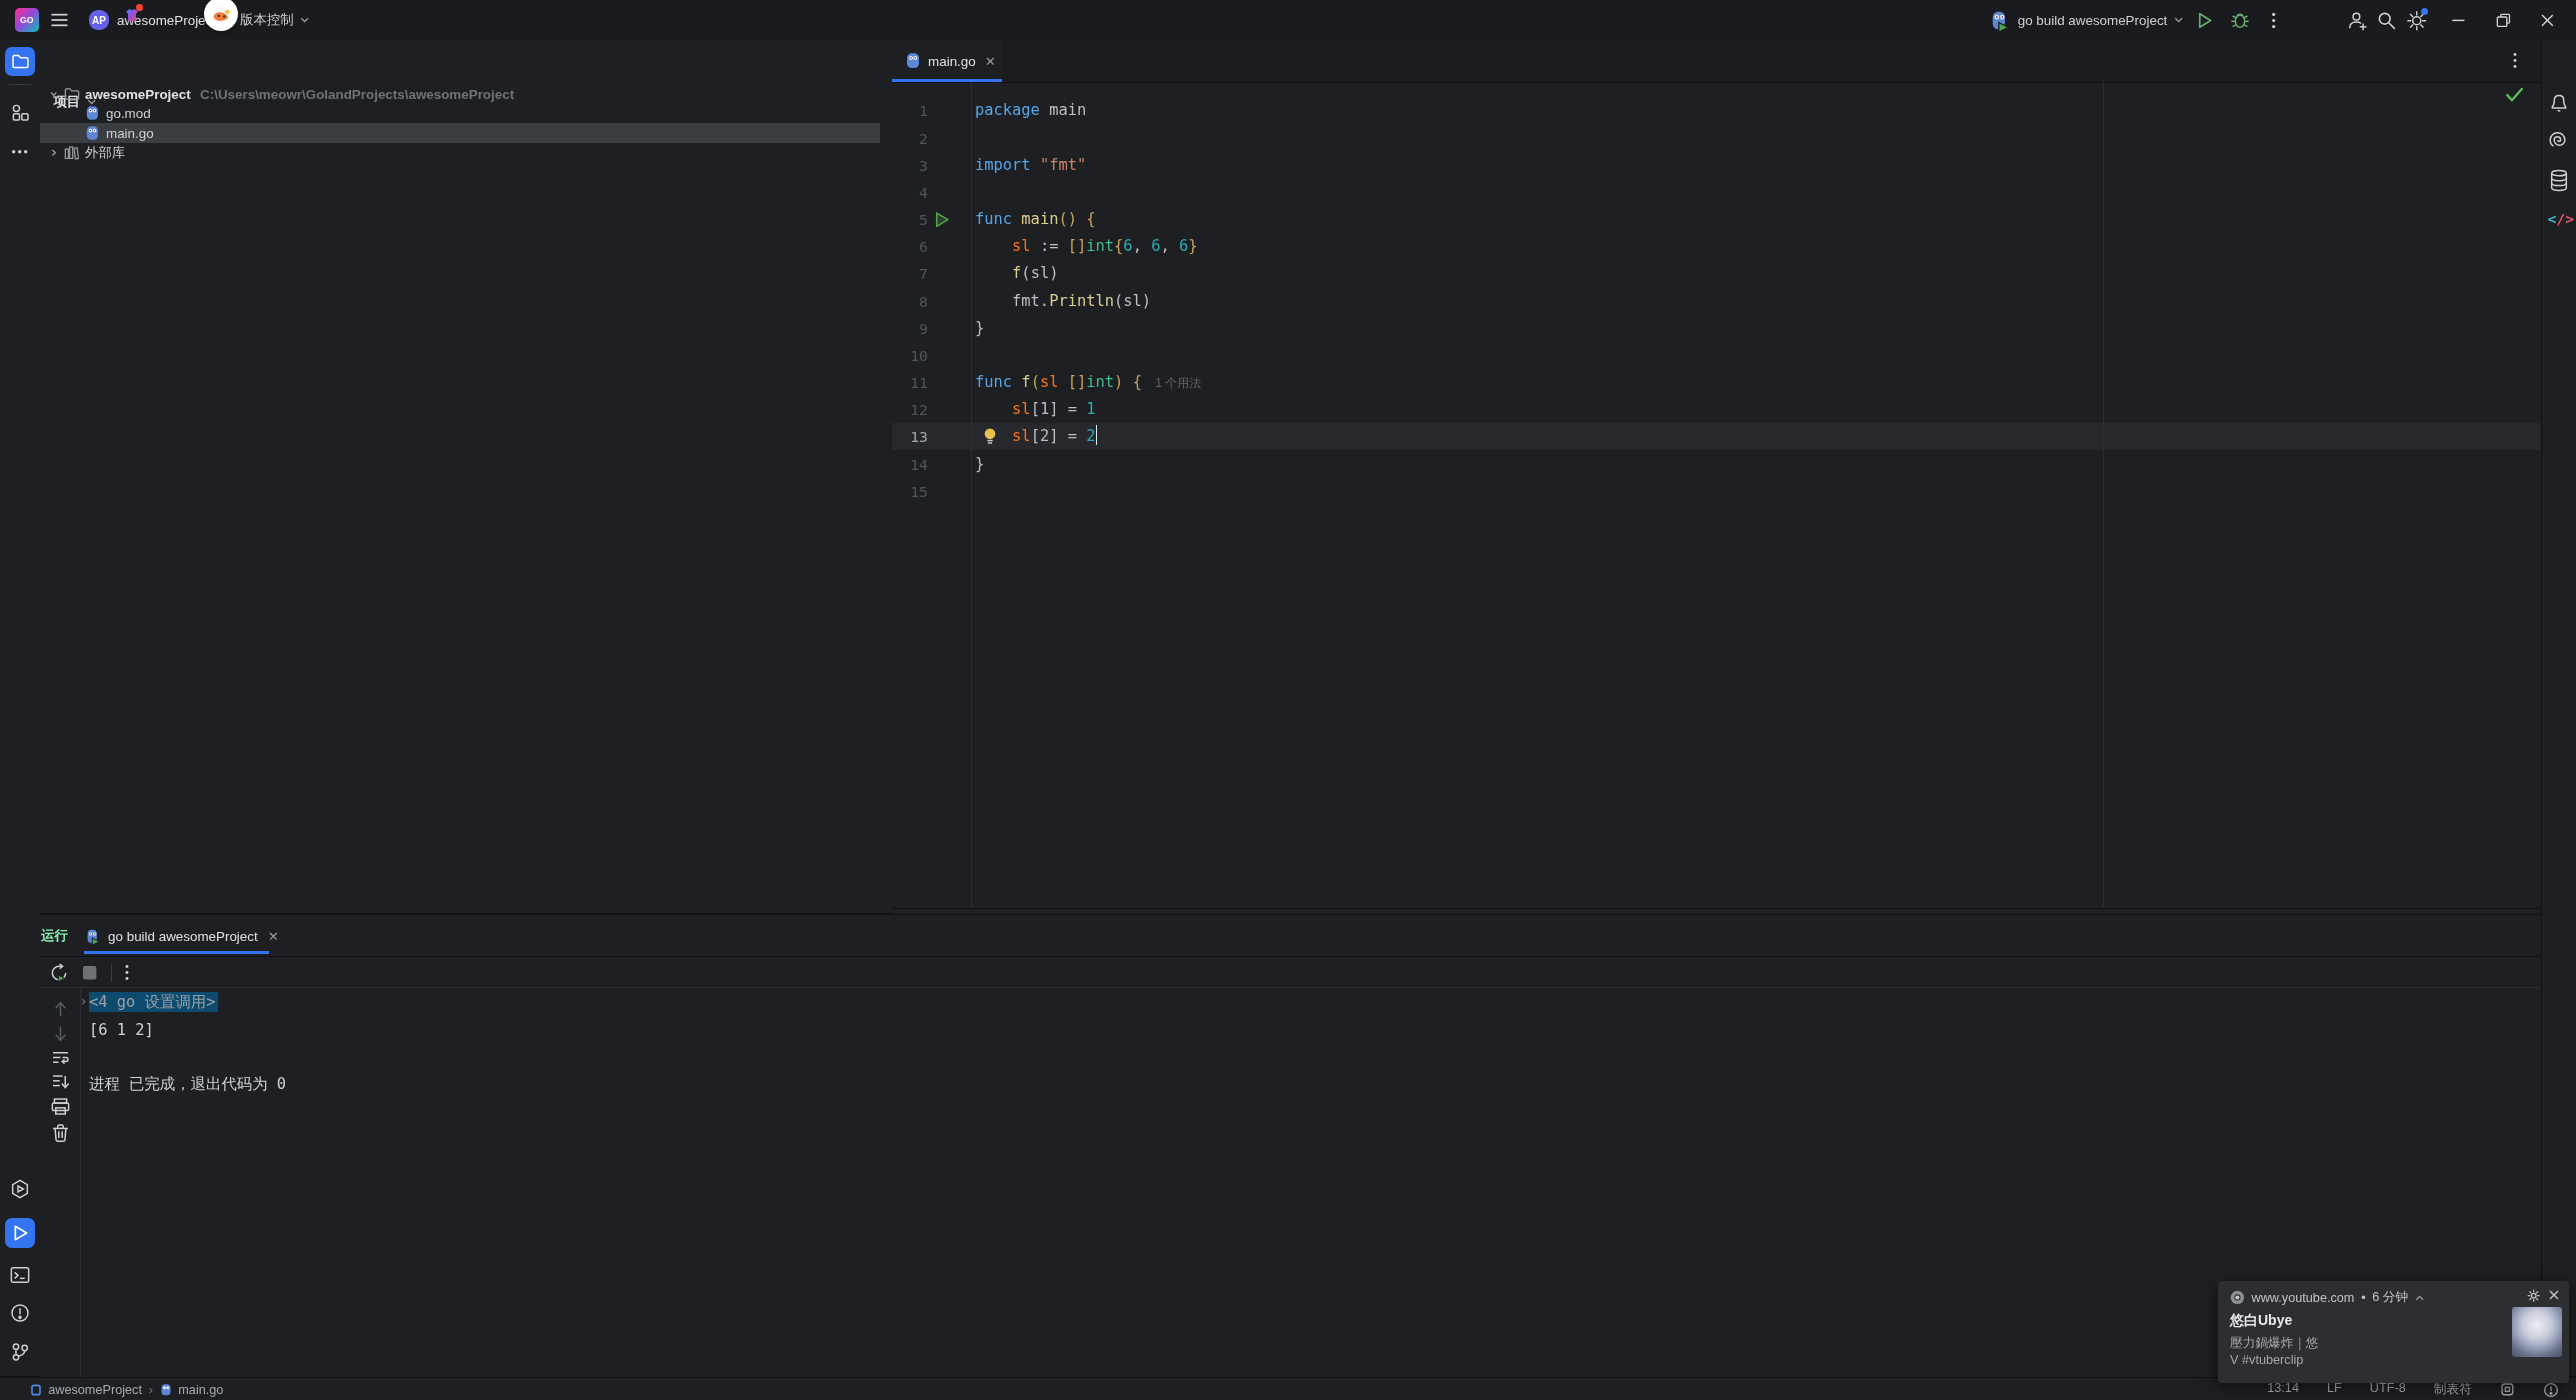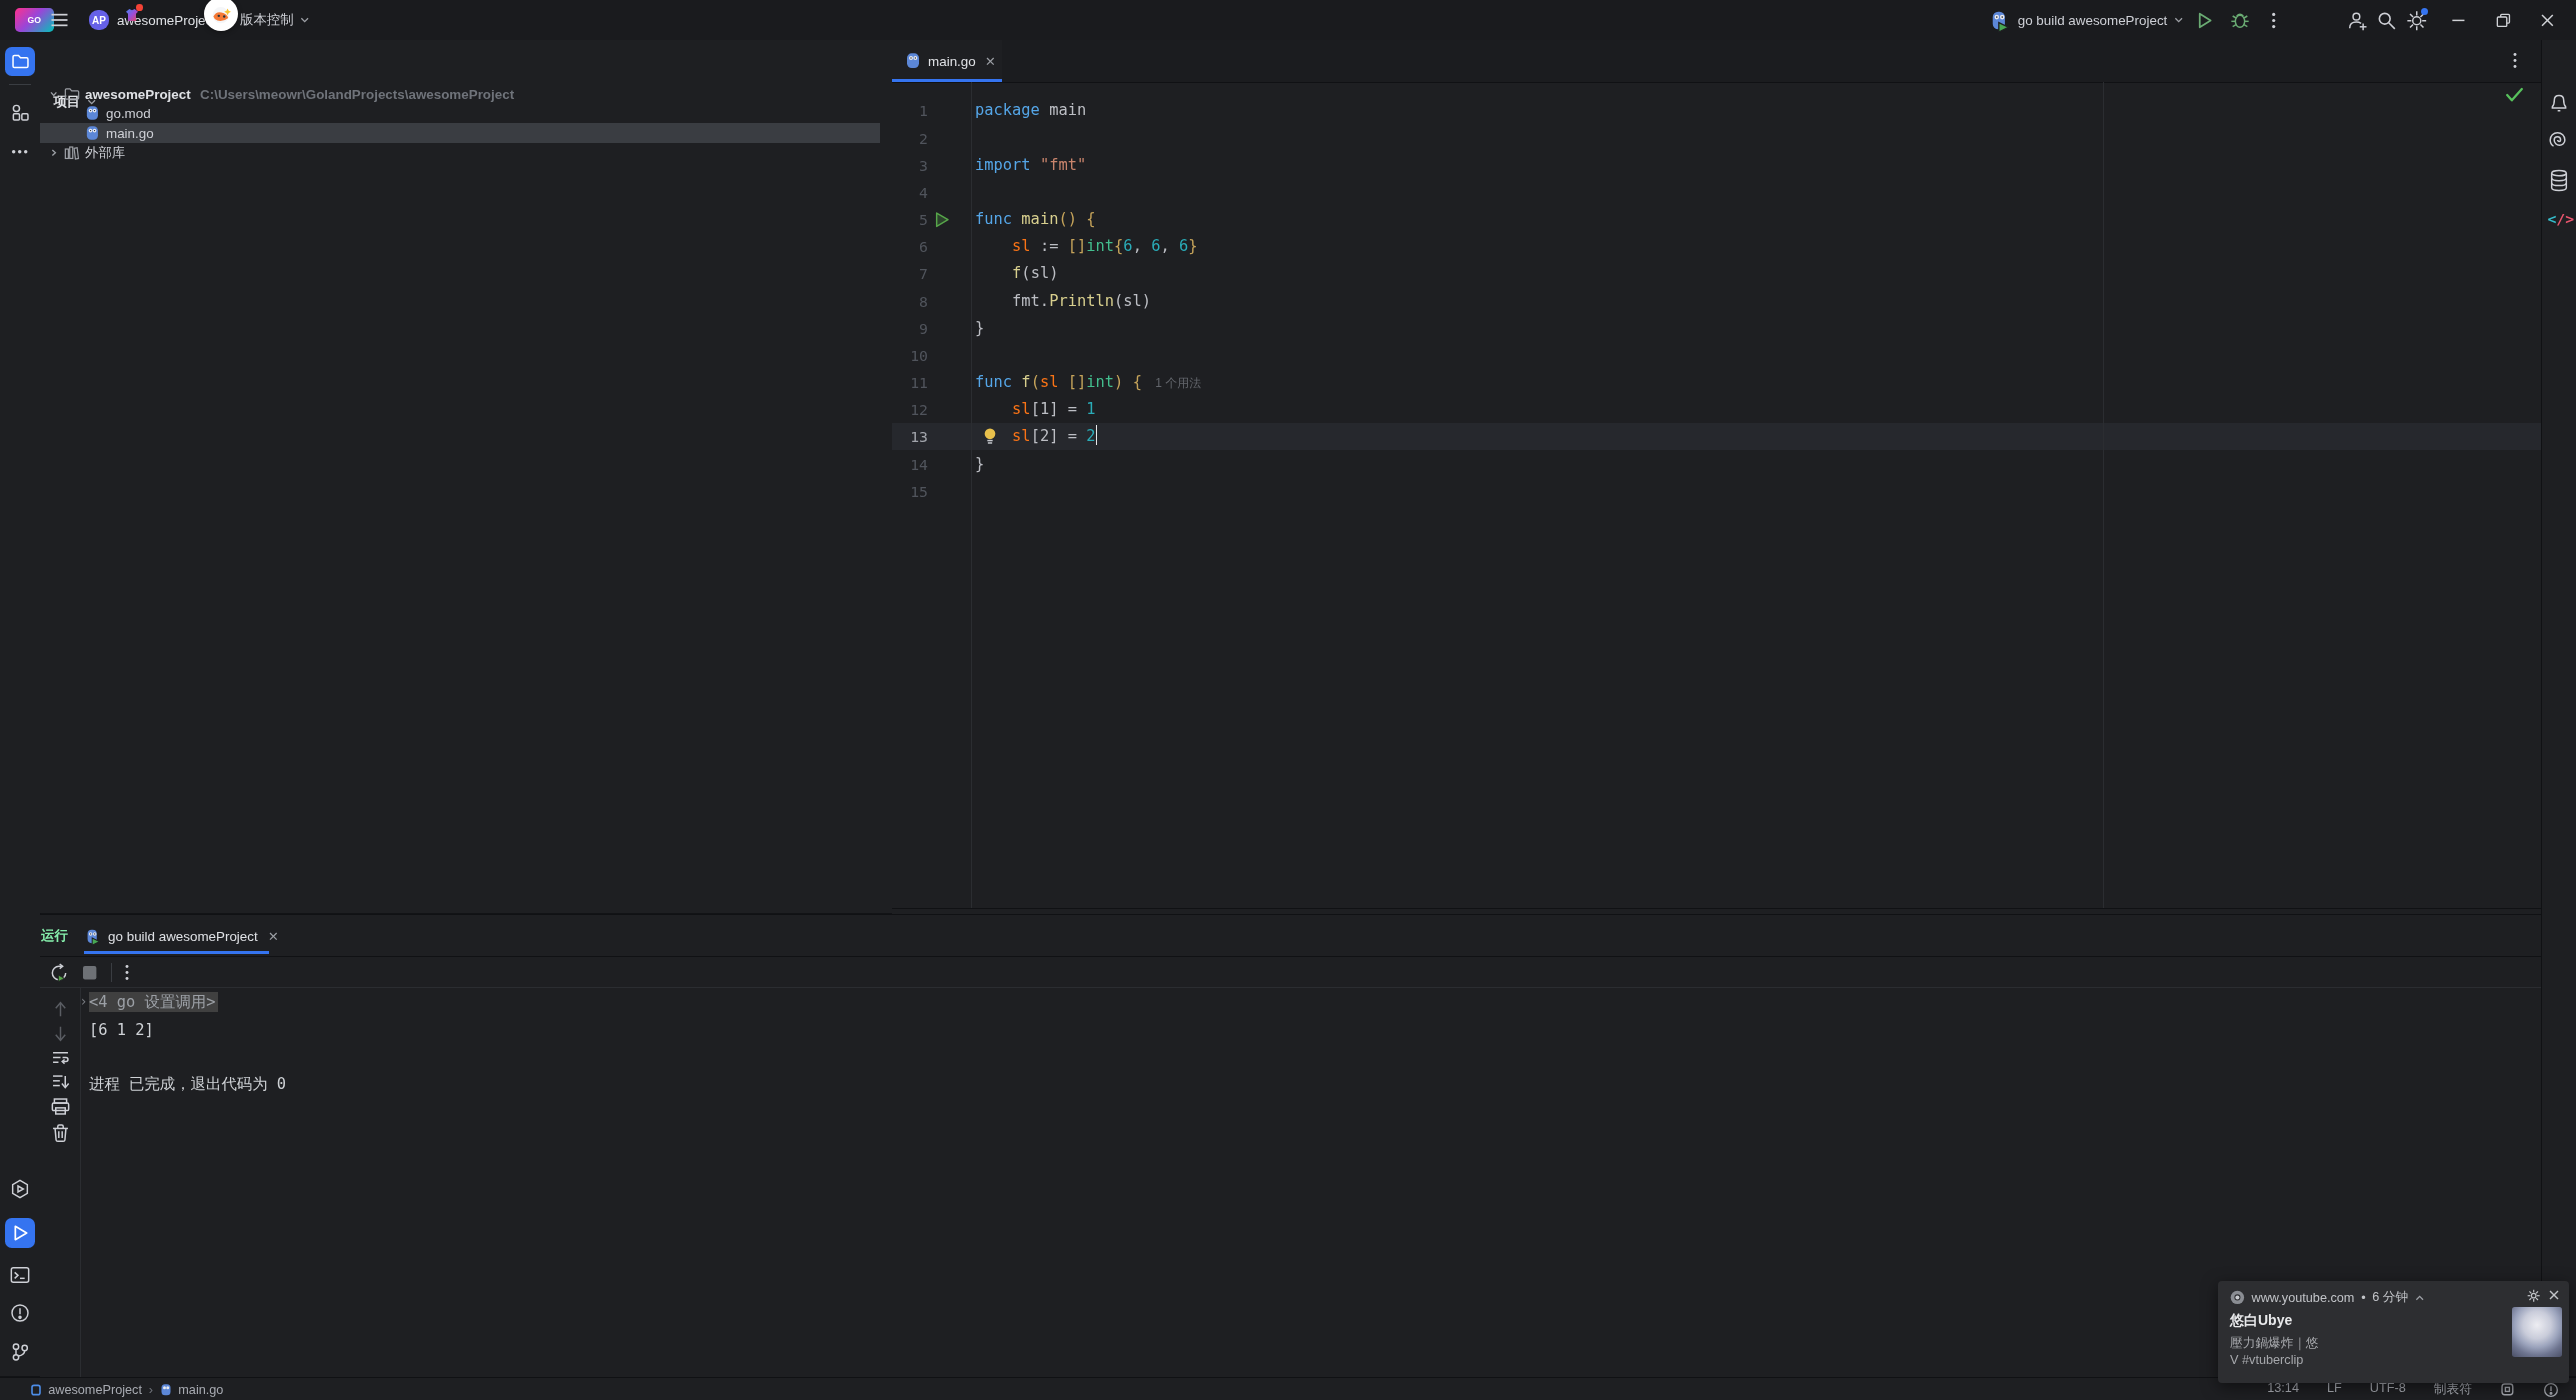--- a/index.html
+++ b/index.html
@@ -9,21 +9,21 @@
   .abs{position:absolute;}
   .flex{display:flex;align-items:center;}
   .icon svg{display:block;}
   svg{overflow:visible;}
 
   
   #titlebar{left:0;top:0;width:2576px;height:40px;background:#1A1B1E;border-bottom:0.7px solid #101114;}
   .tb-text{font-size:13.4px;color:#DFE1E5;}
   .tb-dim{color:#CED0D6;}
   .chev{width:9.4px;height:6px;margin-left:6.7px;}
-  #goland-logo{left:14.8px;top:8px;width:39px;height:24px;border-radius:4.7px;
+  #goland-logo{left:14.8px;top:8px;width:24px;height:24px;border-radius:4.7px;
     background:linear-gradient(135deg,#FF318C 0%,#9A45D8 45%,#00C4B8 100%);
     color:#fff;font-weight:bold;font-size:8.7px;display:flex;align-items:center;justify-content:center;}
   #ap-badge{left:89px;top:10px;width:20px;height:20px;border-radius:9px;background:#6661E8;
     color:#fff;font-size:10px;font-weight:bold;display:flex;align-items:center;justify-content:center;}
   .win-btn{top:0;width:36px;height:40px;display:flex;align-items:center;justify-content:center;}
 
   
   #leftbar{left:0;top:40px;width:40px;height:1336px;background:#1E1F22;border-right:0.7px solid #101114;}
   #rightbar{left:2541px;top:40px;width:35px;height:1336px;background:#1E1F22;border-left:0.7px solid #101114;}
   .strip-btn{left:5.4px;width:29.5px;height:29.5px;border-radius:6.7px;display:flex;align-items:center;justify-content:center;}
@@ -71,21 +71,21 @@
   #bottom-panel{left:40px;top:914px;width:2501px;height:463px;background:#1E1F22;border-top:0.7px solid #101114;}
   #run-title{left:1px;top:9.4px;height:23px;font-size:13.4px;font-weight:bold;color:#86efac;display:flex;align-items:center;}
   #run-tab{left:44px;top:4px;height:35px;display:flex;align-items:center;}
   #run-tab .underline{position:absolute;left:0;bottom:0;width:185px;height:2.7px;background:#3574F0;}
   #run-header-border{left:0;top:41px;width:2501px;height:0.7px;background:#101114;}
   #run-toolbar{left:0;top:42px;width:2501px;height:31px;display:flex;align-items:center;padding-left:9.4px;box-sizing:border-box;gap:12px;}
   #console-border{left:0;top:72px;width:2501px;height:0.7px;background:#2B2D31;}
   #console-strip .c-ic{position:absolute;left:10.7px;width:19px;height:19px;}
   #console-divider{left:40px;top:73px;width:0.7px;height:389px;background:#2B2D31;}
   .console-line{position:absolute;left:49px;white-space:pre;font:15.4px/27px "DejaVu Sans Mono",monospace;color:#CFD2D6;}
-  .console-line .sel{background:#404040;color:#9CA0A6;padding:1.3px 2.7px 1.3px 0;}
+  .console-line .sel{background:#0c4a6e;color:#9CA0A6;padding:1.3px 2.7px 1.3px 0;}
   .cmd-chev{position:absolute;left:-9.4px;top:5.4px;color:#7A7D83;font-size:13.4px;line-height:16px;}
 
   
   #statusbar{left:0;top:1377px;width:2576px;height:24px;background:#1E1F22;border-top:0.7px solid #101114;
     display:flex;align-items:center;justify-content:space-between;font-size:12.7px;color:#A8ABB2;box-sizing:border-box;
     padding:0 17.4px 0 29.5px;}
   #sb-left{display:flex;align-items:center;gap:6.7px;}
   #sb-right{display:flex;align-items:center;gap:28px;}
 
   

